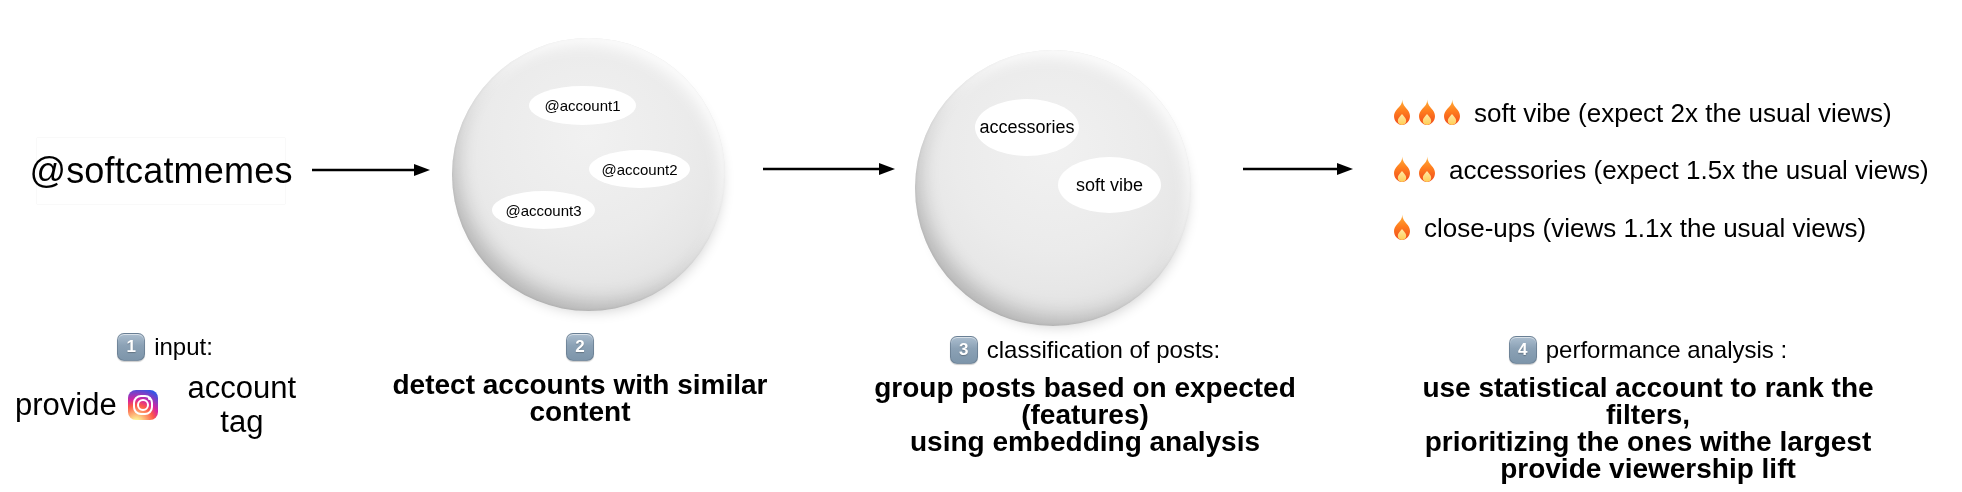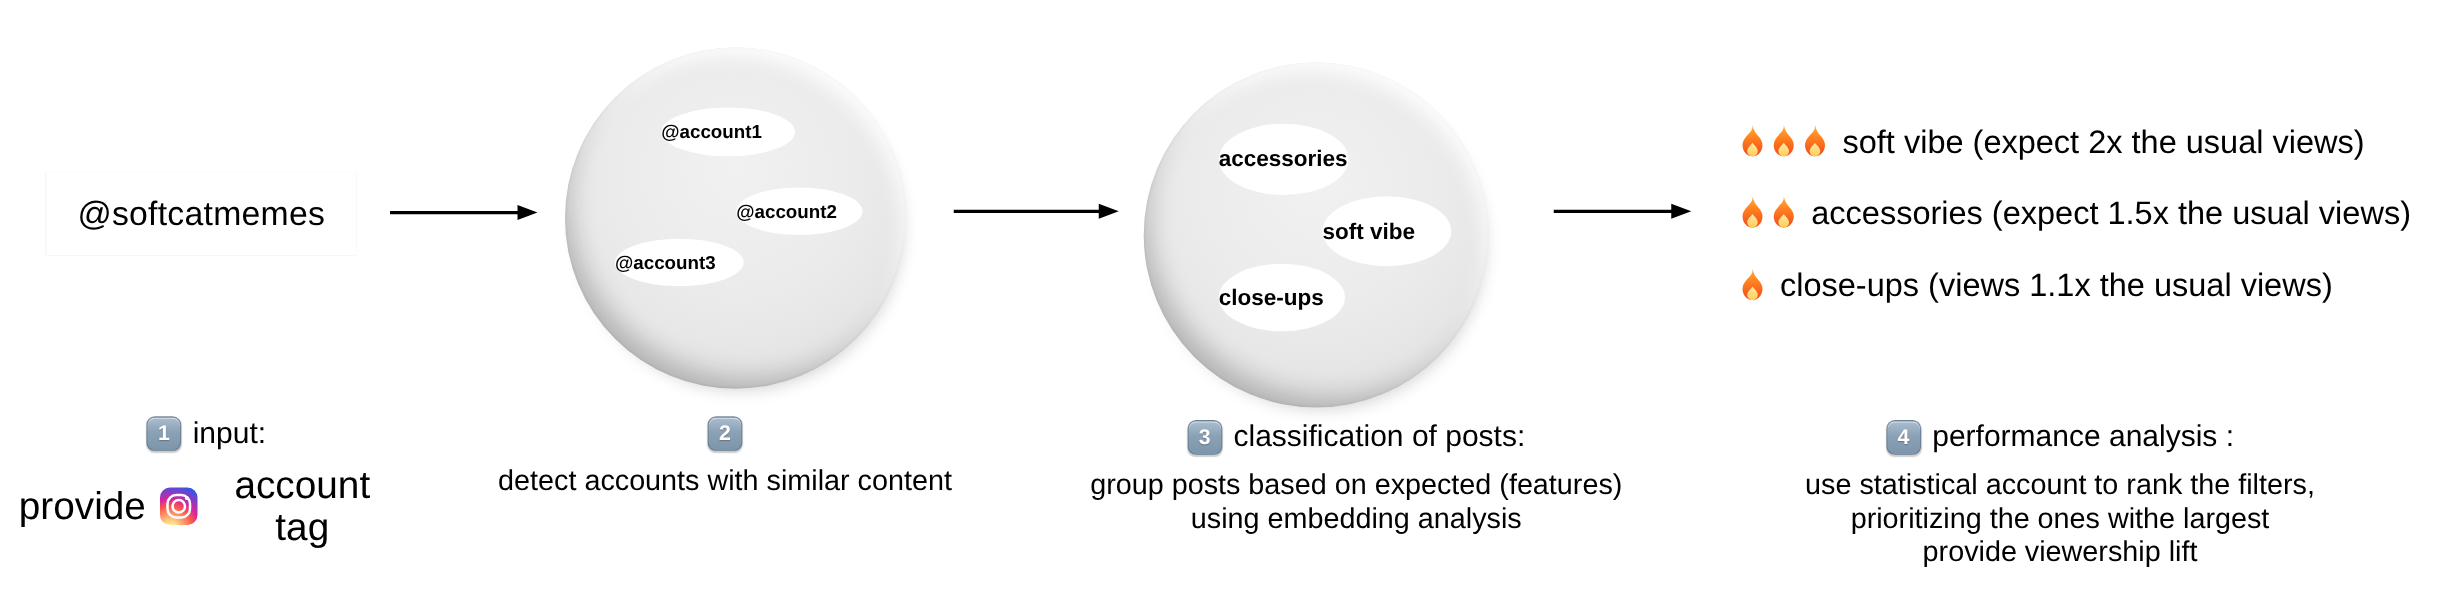--- a/index.html
+++ b/index.html
@@ -4,42 +4,42 @@
 <style>
   html,body{margin:0;padding:0;background:#fff;}
   .canvas{
     position:relative;width:1962px;height:492px;background:#ffffff;
     font-family:"Liberation Sans", sans-serif;color:#000;overflow:hidden;
   }
   
   .paper-card{position:absolute;background:#fff;display:flex;align-items:center;justify-content:center;}
   .curl-shadow{position:absolute;left:2px;right:2px;top:100%;margin-top:-3px;height:20px;filter:blur(3px);z-index:-1;}
   .card1{left:37px;top:138px;width:248px;height:66px;box-shadow:0 0 1px rgba(0,0,0,.15);}
-  .card1 .card-text{font-size:27px;letter-spacing:.2px;}
+  .card1 .card-text{font-size:36px;letter-spacing:.2px;}
   
   .arrow{position:absolute;height:20px;overflow:visible;}
   .arrow-1{left:311px;top:160px;width:120px;}
   .arrow-2{left:762px;top:159px;width:134px;}
   .arrow-3{left:1242px;top:159px;width:112px;}
   
   .sphere{
     position:absolute;border-radius:50%;
     background:radial-gradient(circle at 50% 36%, #f1f1f1 0%, #ebebeb 45%, #e7e7e7 62%, #e0e0e0 78%, #d0d0d0 89%, #e6e6e6 97%);
     box-shadow:
       inset 12px -16px 20px -8px rgba(0,0,0,0.20),
       inset -6px 10px 16px -4px rgba(255,255,255,0.95),
       inset 0 0 3px rgba(0,0,0,0.10),
       4px 8px 14px -8px rgba(0,0,0,0.20);
   }
   .sphere-2{left:452px;top:38px;width:273px;height:273px;}
   .sphere-3{left:915px;top:50px;width:276px;height:276px;}
   .tag{
     position:absolute;background:#fff;border-radius:50%;
-    display:flex;align-items:center;justify-content:flex-start;
-    font-weight:bold;white-space:nowrap;
+    display:flex;align-items:center;justify-content:center;
+    font-weight:normal;white-space:nowrap;
   }
   .sphere-2 .tag{font-size:15px;}
   .sphere-3 .tag{font-size:18px;}
   .t-a1{left:77px;top:48px;width:107px;height:39px;}
   .t-a2{left:137px;top:112px;width:101px;height:38px;}
   .t-a3{left:40px;top:153px;width:103px;height:38px;}
   .t-c1{left:60px;top:49px;width:104px;height:57px;}
   .t-c2{left:143px;top:107px;width:103px;height:56px;}
   .t-c3{left:60px;top:161px;width:101px;height:54px;}
   
@@ -51,21 +51,21 @@
   .rank-line{display:flex;align-items:center;gap:10px;font-size:26px;white-space:nowrap;}
   .flames{display:inline-flex;align-items:flex-end;gap:1px;}
   .flame{width:24px;height:29px;}
   
   .caption{position:absolute;text-align:center;}
   .cap-1{left:15px;top:333px;width:300px;}
   .cap-2{left:380px;top:333px;width:400px;}
   .cap-3{left:865px;top:336px;width:440px;}
   .cap-4{left:1408px;top:336px;width:480px;}
   .cap-title{display:flex;align-items:center;justify-content:center;gap:9px;font-size:24px;margin-bottom:10px;}
-  .cap-line{font-size:23px;line-height:27px;}
+  .cap-line{font-size:28px;line-height:27px;font-weight:bold;}
   .cap-line-row{display:flex;align-items:center;justify-content:center;gap:11px;font-size:31px;line-height:34px;}
   
   .keycap{
     display:inline-flex;width:28px;height:28px;border-radius:7px;flex:none;
     background:linear-gradient(180deg,#abbecf 0%,#8ba1b5 45%,#7d95aa 100%);
     border:1px solid rgba(90,110,130,.55);box-sizing:border-box;
     color:#fff;font-weight:bold;font-size:17px;align-items:center;justify-content:center;
     box-shadow:inset 0 1px 0 rgba(255,255,255,.55), 0 1px 1px rgba(0,0,0,.2);
     text-shadow:0 1px 1px rgba(0,0,0,.25);
   }
@@ -131,23 +131,20 @@
     <polygon points="117,4 133,10 117,16" fill="#000"></polygon>
   </svg>
 
   <div class="sphere sphere-3">
     <div class="tag t-c1">
         <span>accessories</span>
       </div>
     <div class="tag t-c2">
         <span>soft vibe</span>
       </div>
-    <div class="tag t-c3">
-        <span>close-ups</span>
-      </div>
   </div>
 
   <svg class="arrow arrow-3" viewBox="0 0 112 20">
     <line x1="1" y1="10" x2="96" y2="10" stroke="#000" stroke-width="2.6"></line>
     <polygon points="95,4 111,10 95,16" fill="#000"></polygon>
   </svg>
 
   <div class="paper-card rank-card">
     <div class="rank-line">
       <span class="flames">

